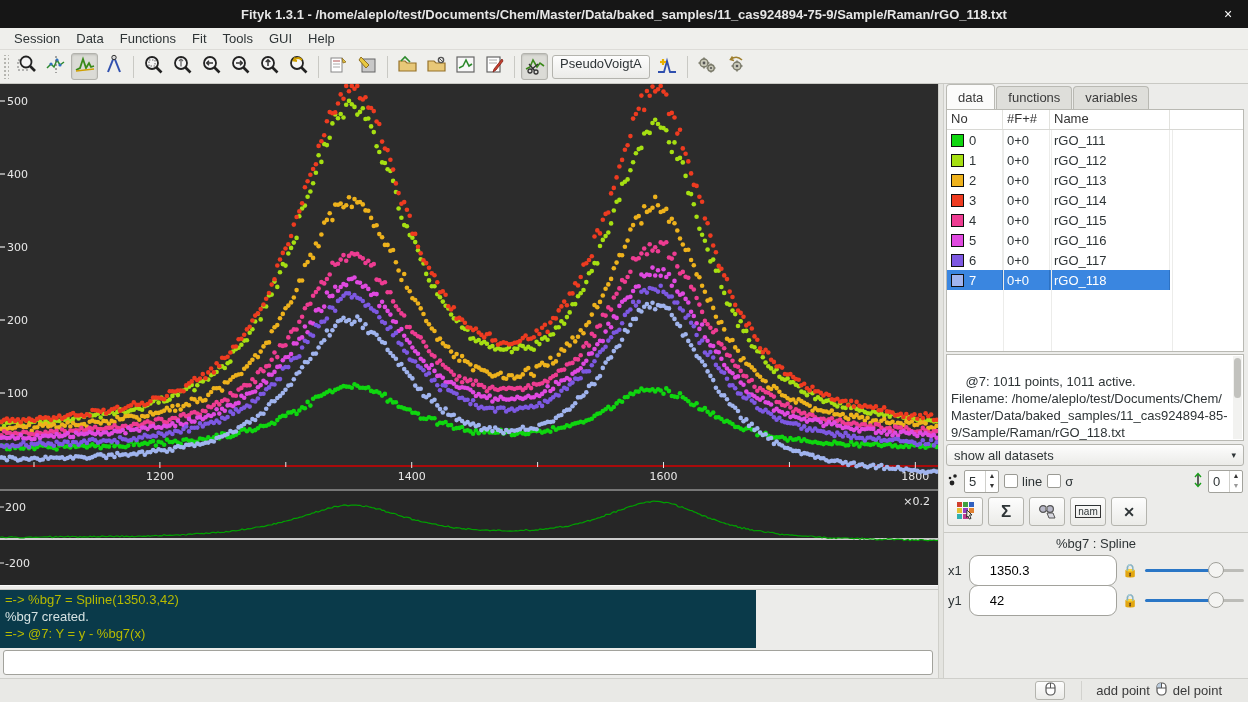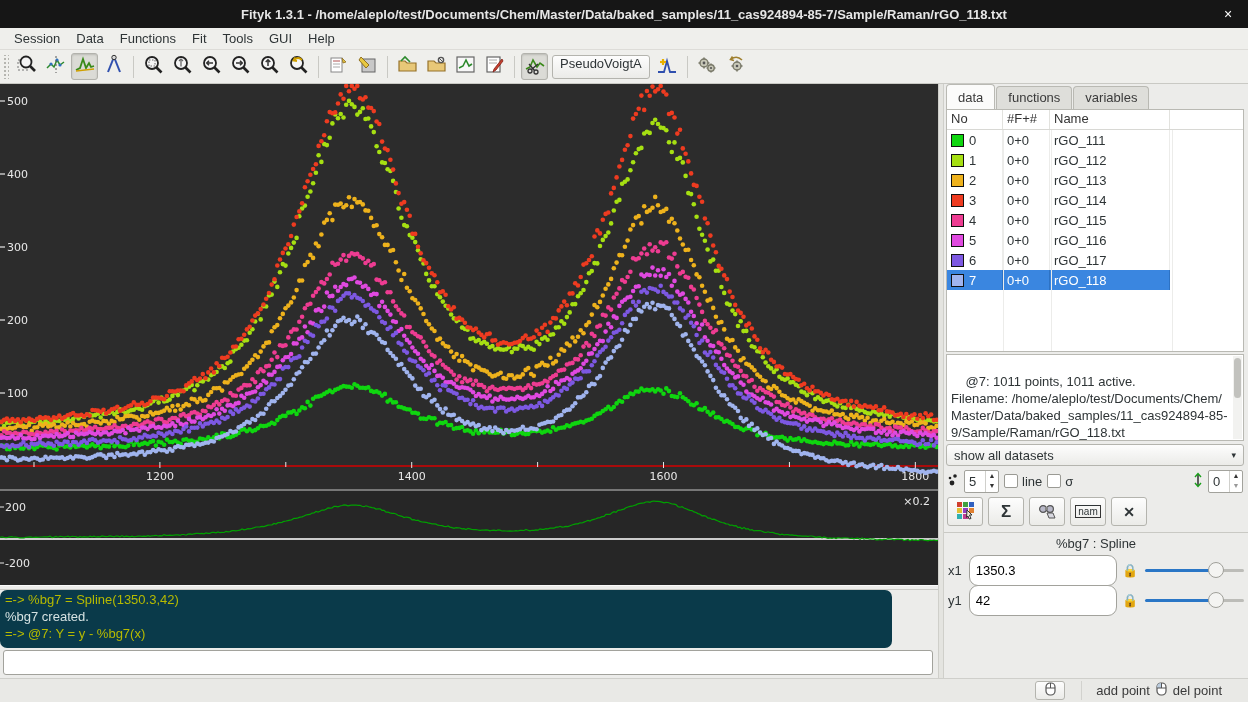--- a/index.html
+++ b/index.html
@@ -23,21 +23,21 @@
   .combo { height:24px; background:linear-gradient(#fdfdfd,#ebebe8); border:1px solid #b4b4ae; border-radius:3px; padding:0 7px; display:flex; align-items:flex-start; gap:10px; font-size:13px; margin:0 3px;flex-direction:column; }
   .combo .arrow { font-size:9px; color:#444; }
 
   
   .main-plot-wrap { position:absolute; left:0; top:84px; width:938px; height:405px; background:#2c2c2c; }
   .plot-split1 { position:absolute; left:0; top:489px; width:938px; height:2px; background:#777; }
   .aux-plot-wrap { position:absolute; left:0; top:491px; width:938px; height:94px; background:#262626; }
   .plot-split2 { position:absolute; left:0; top:585px; width:938px; height:5px; background:#ececea; border-top:1px solid #fafafa; border-bottom:1px solid #c9c9c4; }
 
   
-  .console { position:absolute; left:0; top:590px; width:892px; height:58px; background:#0a3a4a; padding:1px 5px; font-size:13px; line-height:17px;border-radius:7px; }
+  .console { position:absolute; left:0; top:590px; width:756px; height:58px; background:#0a3a4a; padding:1px 5px; font-size:13px; line-height:17px; }
   .console .command { color:#b6ba00; }
   .console .output { color:#d6e2e2; }
   .input-row { position:absolute; left:0; top:648px; width:938px; height:30px; background:#ececea; padding:2px 3px; }
   .cmd-input { width:930px; height:25px; border:1px solid #a2a29c; border-radius:3px; background:#ffffff; padding:0 5px; font-family:"Liberation Sans",sans-serif; font-size:13px; outline:none; }
 
   
   .sash { position:absolute; left:938px; top:84px; width:6px; height:594px; background:#e4e4e0; border-left:1px solid #cfcfca; border-right:1px solid #cfcfca; }
   .right-panel { position:absolute; left:944px; top:84px; width:304px; height:594px; background:#ececea; }
   .tabs { display:flex; height:25px; padding-left:2px; align-items:flex-end; }
   .tab { padding:3px 11px 4px; font-size:13px; border:1px solid #b9b9b3; border-bottom:none; background:#dededa; border-radius:4px 4px 0 0; margin-right:1px; color:#3a3a3a; }
@@ -69,39 +69,39 @@
   .shift-spacer { flex:1; }
 
   .btn-row { display:flex; gap:5px; padding:1px 3px; }
   .sq-btn { width:36px; height:29px; background:linear-gradient(#fdfdfd,#ebebe8); border:1px solid #b4b4ae; border-radius:3px; display:flex; align-items:center; justify-content:center; font-size:15px; }
   .sq-btn .nam { font-size:10px; border:1px solid #333; padding:0 2px; text-decoration:overline; }
 
   .spline-sec { border-top:1px solid #c9c9c4; margin-top:5px; padding-top:3px; }
   .spline-title { text-align:center; font-size:13px; height:19px; }
   .param-row { display:flex; align-items:center; gap:6px; padding:2px 4px; height:30px; }
   .param-row label { width:16px; font-size:13px; }
-  .param-input { width:148px; height:31px; border:1px solid #a2a29c; border-radius:9px; padding:0 6px; font-size:13px; font-family:"Liberation Sans",sans-serif; background:#fff; outline:none; }
+  .param-input { width:148px; height:31px; border:1px solid #a2a29c; border-radius:9px; padding:0 20px; font-size:13px; font-family:"Liberation Sans",sans-serif; background:#fff; outline:none; }
   .lock { font-size:13px; }
   .slider { position:relative; width:108px; height:18px; }
   .slider .track-l { position:absolute; left:0; top:8px; height:3px; width:72%; background:#2a76c6; border-radius:2px; }
   .slider .track-r { position:absolute; right:0; top:8px; height:3px; width:28%; background:#bcbcb8; border-radius:2px; }
   .slider .knob { position:absolute; left:calc(72% - 8px); top:1px; width:16px; height:16px; background:#f4f4f2; border:1px solid #a0a09a; border-radius:50%; }
 
   
   .statusbar { position:absolute; left:0; top:678px; width:1248px; height:24px; background:#e9e9e6; border-top:1px solid #cfcfcb; display:flex; align-items:center; justify-content:flex-end; padding-right:26px; gap:16px; }
   .mouse-btn { width:30px; height:19px; background:linear-gradient(#fdfdfd,#ebebe8); border:1px solid #b4b4ae; border-radius:3px; display:flex; align-items:center; justify-content:center; }
   .hints { display:flex; align-items:center; gap:6px; border-left:1px solid #d2d2ce; padding-left:14px; height:19px; font-size:13px; color:#3a3a3a; }
 
   svg text { font-family:"DejaVu Sans",sans-serif; }
 </style>
 </head>
 <body>
 
 <div class="titlebar">
-  <span>Fityk 1.3.1 - /home/aleplo/test/Documents/Chem/Master/Data/baked_samples/11_cas924894-85-7/Sample/Raman/rGO_118.txt</span>
+  <span>Fityk 1.3.1 - /home/aleplo/test/Documents/Chem/Master/Data/baked_samples/11_cas924894-75-9/Sample/Raman/rGO_118.txt</span>
   <span class="close-btn">×</span>
 </div>
 
 <div class="menubar" id="menubar">
     <span class="menu-item">Session</span>
     <span class="menu-item">Data</span>
     <span class="menu-item">Functions</span>
     <span class="menu-item">Fit</span>
     <span class="menu-item">Tools</span>
     <span class="menu-item">GUI</span>

